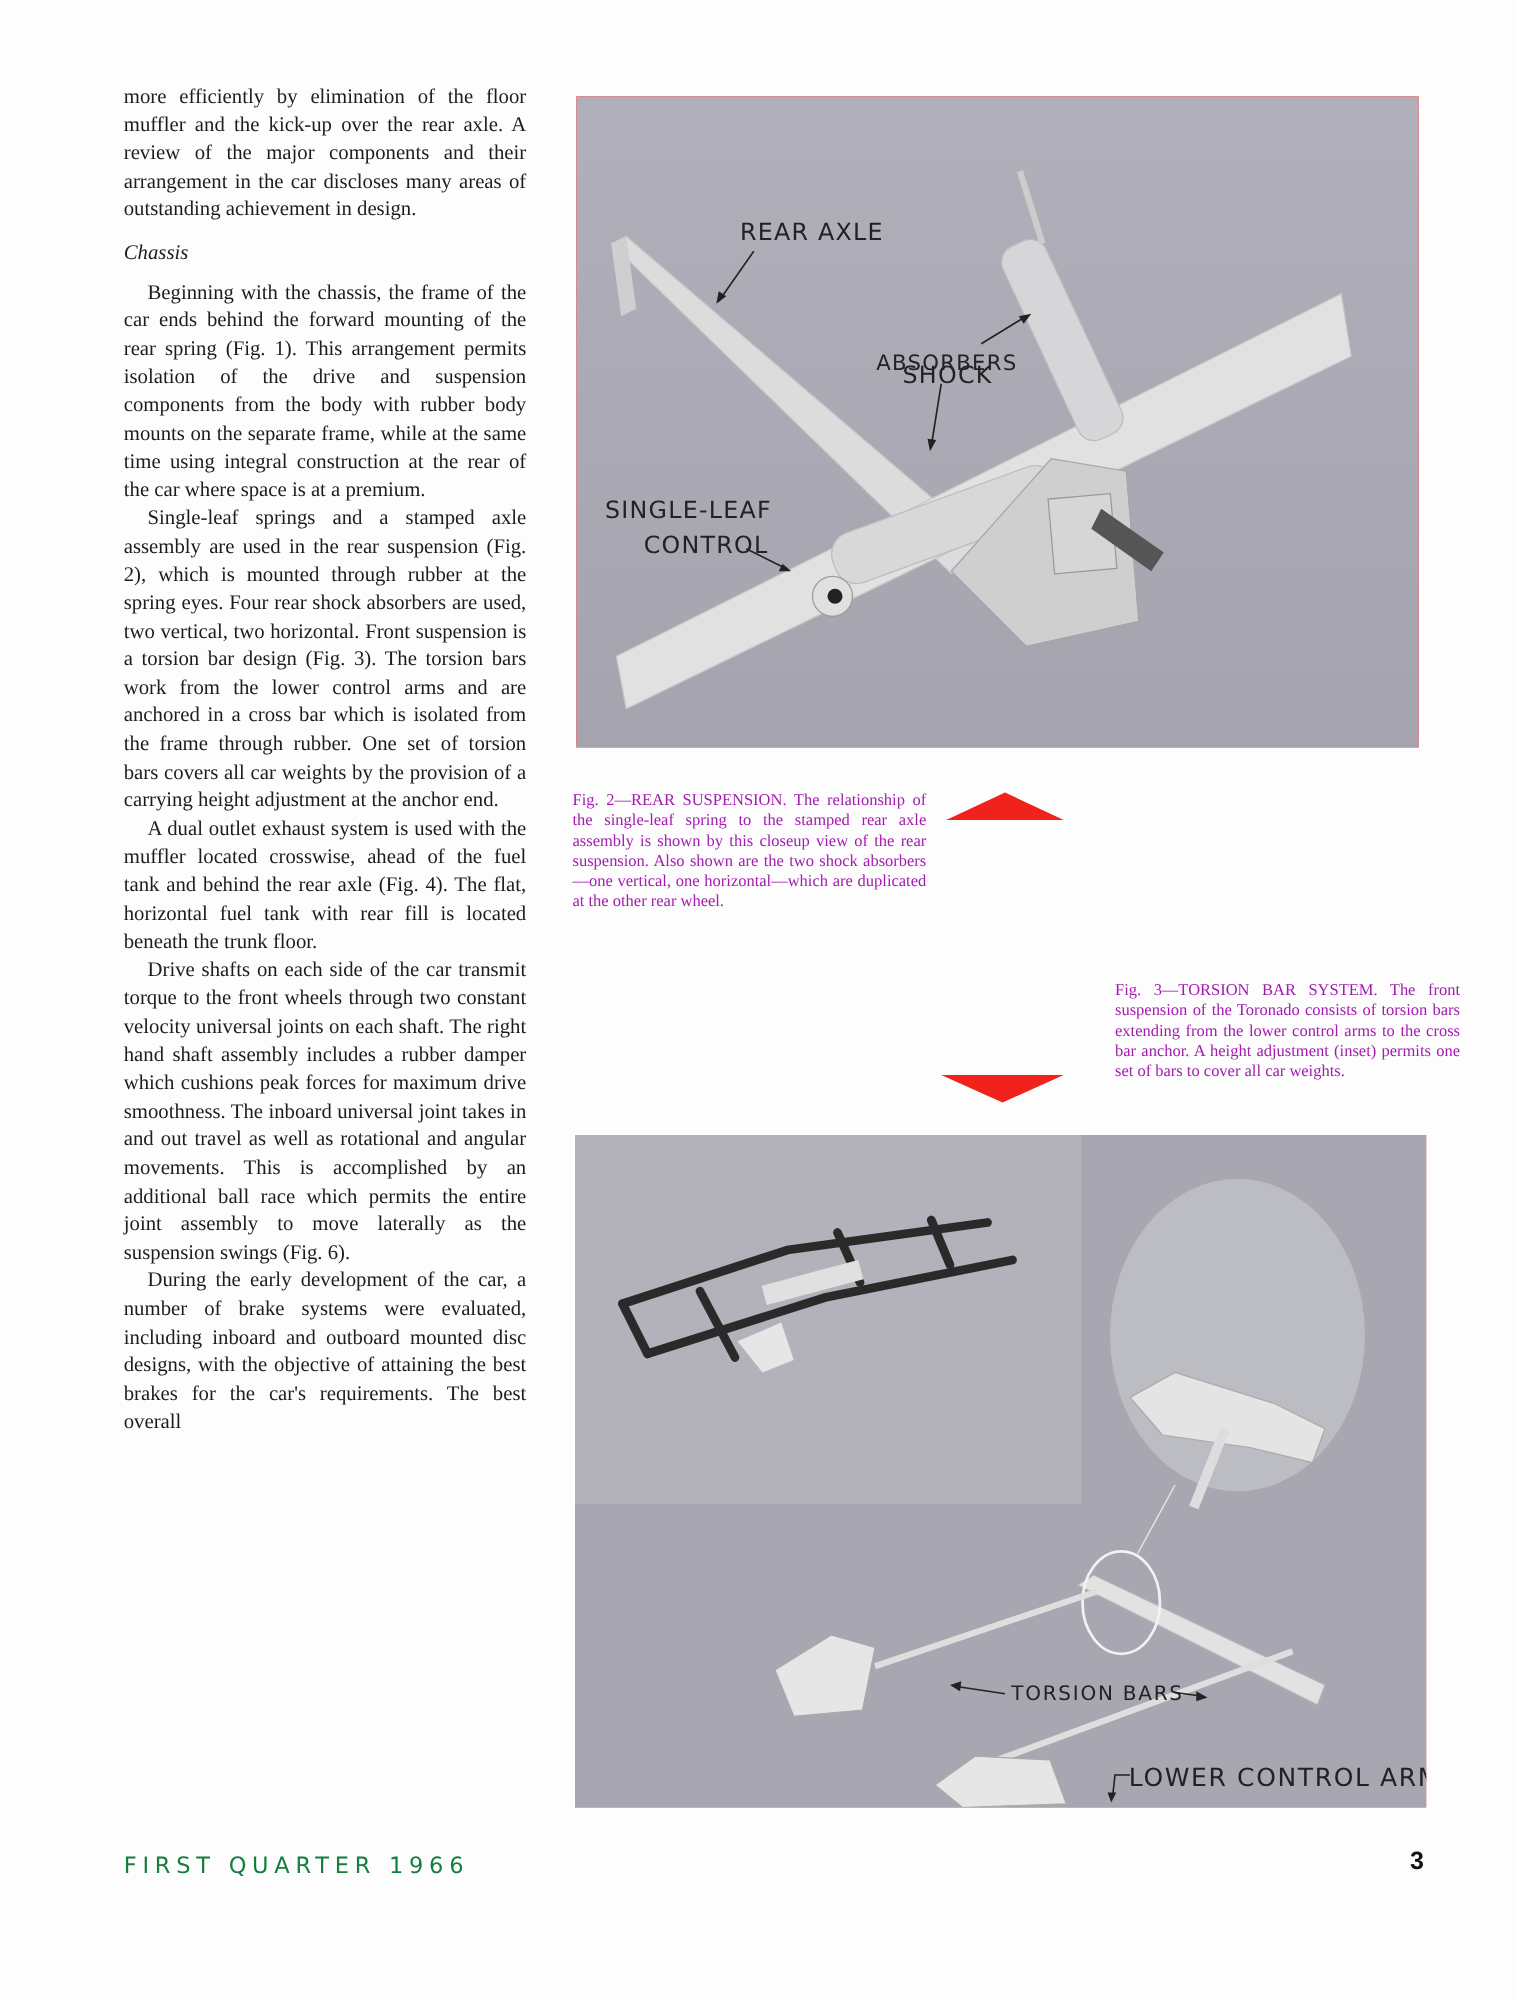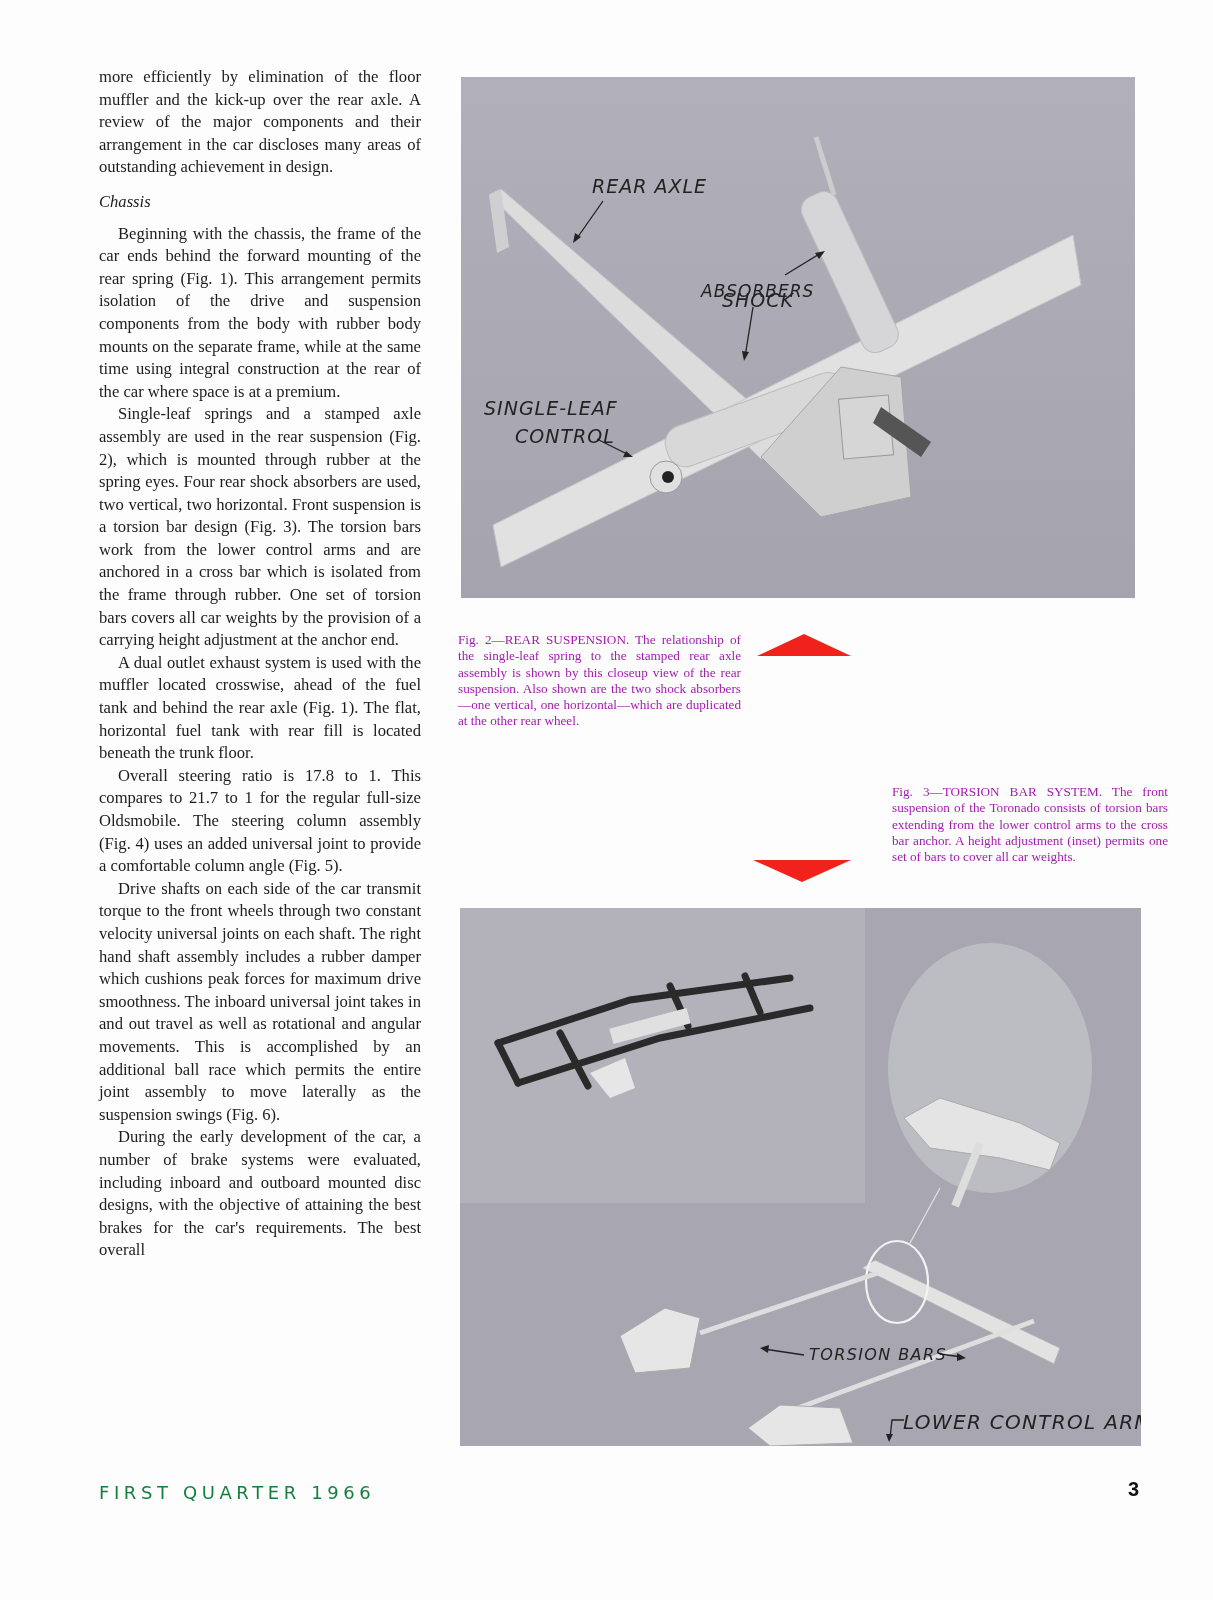--- a/index.html
+++ b/index.html
@@ -11,21 +11,21 @@
   .col-left {
     position: absolute; left: 99px; top: 66px; width: 322px;
     font-size: 16.6px; line-height: 22.6px; text-align: justify;
   }
   .col-left p { margin: 0; text-indent: 19px; }
   .col-left p.first { text-indent: 0; }
   .col-left .section-head {
     font-style: italic; margin: 12px 0 9px 0; text-indent: 0;
   }
   .photo {
-    position: absolute; background: #ef4444; overflow: hidden; font-style: italic;
+    position: absolute; background: #ef4444; overflow: hidden;
   }
   .photo svg { position: absolute; left: 0; top: 0; }
   #photo-rear { left: 461px; top: 77px; width: 674px; height: 521px; }
   #photo-torsion { left: 460px; top: 908px; width: 681px; height: 538px; }
   .callout {
     position: absolute; font-family: "DejaVu Sans", sans-serif;
     color: #222; letter-spacing: 1px; white-space: nowrap;
   }
   .caption {
     position: absolute; font-size: 13.2px; line-height: 16.3px; text-align: justify;
@@ -54,22 +54,21 @@
   }
 </style>
 </head>
 <body>
 
 <div class="col-left">
   <p class="first">more efficiently by elimination of the floor muffler and the kick-up over the rear axle. A review of the major components and their arrangement in the car discloses many areas of outstanding achievement in design.</p>
   <p class="section-head">Chassis</p>
   <p>Beginning with the chassis, the frame of the car ends behind the forward mounting of the rear spring (Fig. 1). This arrangement permits isolation of the drive and suspension components from the body with rubber body mounts on the separate frame, while at the same time using integral construction at the rear of the car where space is at a premium.</p>
   <p>Single-leaf springs and a stamped axle assembly are used in the rear suspension (Fig. 2), which is mounted through rubber at the spring eyes. Four rear shock absorbers are used, two vertical, two horizontal. Front suspension is a torsion bar design (Fig. 3). The torsion bars work from the lower control arms and are anchored in a cross bar which is isolated from the frame through rubber. One set of torsion bars covers all car weights by the provision of a carrying height adjustment at the anchor end.</p>
-  <p>A dual outlet exhaust system is used with the muffler located crosswise, ahead of the fuel tank and behind the rear axle (Fig. 1). The flat, horizontal fuel tank with rear fill is located beneath the trunk floor.</p>
-  <p>Overall steering ratio is 17.8 to 1. This compares to 21.7 to 1 for the regular full-size Oldsmobile. The steering column assembly (Fig. 4) uses an added universal joint to provide a comfortable column angle (Fig. 5).</p>
+  <p>A dual outlet exhaust system is used with the muffler located crosswise, ahead of the fuel tank and behind the rear axle (Fig. 4). The flat, horizontal fuel tank with rear fill is located beneath the trunk floor.</p>
   <p>Drive shafts on each side of the car transmit torque to the front wheels through two constant velocity universal joints on each shaft. The right hand shaft assembly includes a rubber damper which cushions peak forces for maximum drive smoothness. The inboard universal joint takes in and out travel as well as rotational and angular movements. This is accomplished by an additional ball race which permits the entire joint assembly to move laterally as the suspension swings (Fig. 6).</p>
   <p>During the early development of the car, a number of brake systems were evaluated, including inboard and outboard mounted disc designs, with the objective of attaining the best brakes for the car's requirements. The best overall</p>
 </div>
 
 <div class="photo" id="photo-rear">
   <svg width="674" height="521" viewBox="0 0 674 521">
     <defs>
       <linearGradient id="g1" x1="0" y1="0" x2="0" y2="1">
         <stop offset="0" stop-color="#b1b0ba"></stop>
           <stop offset="1" stop-color="#a4a3ae"></stop>

